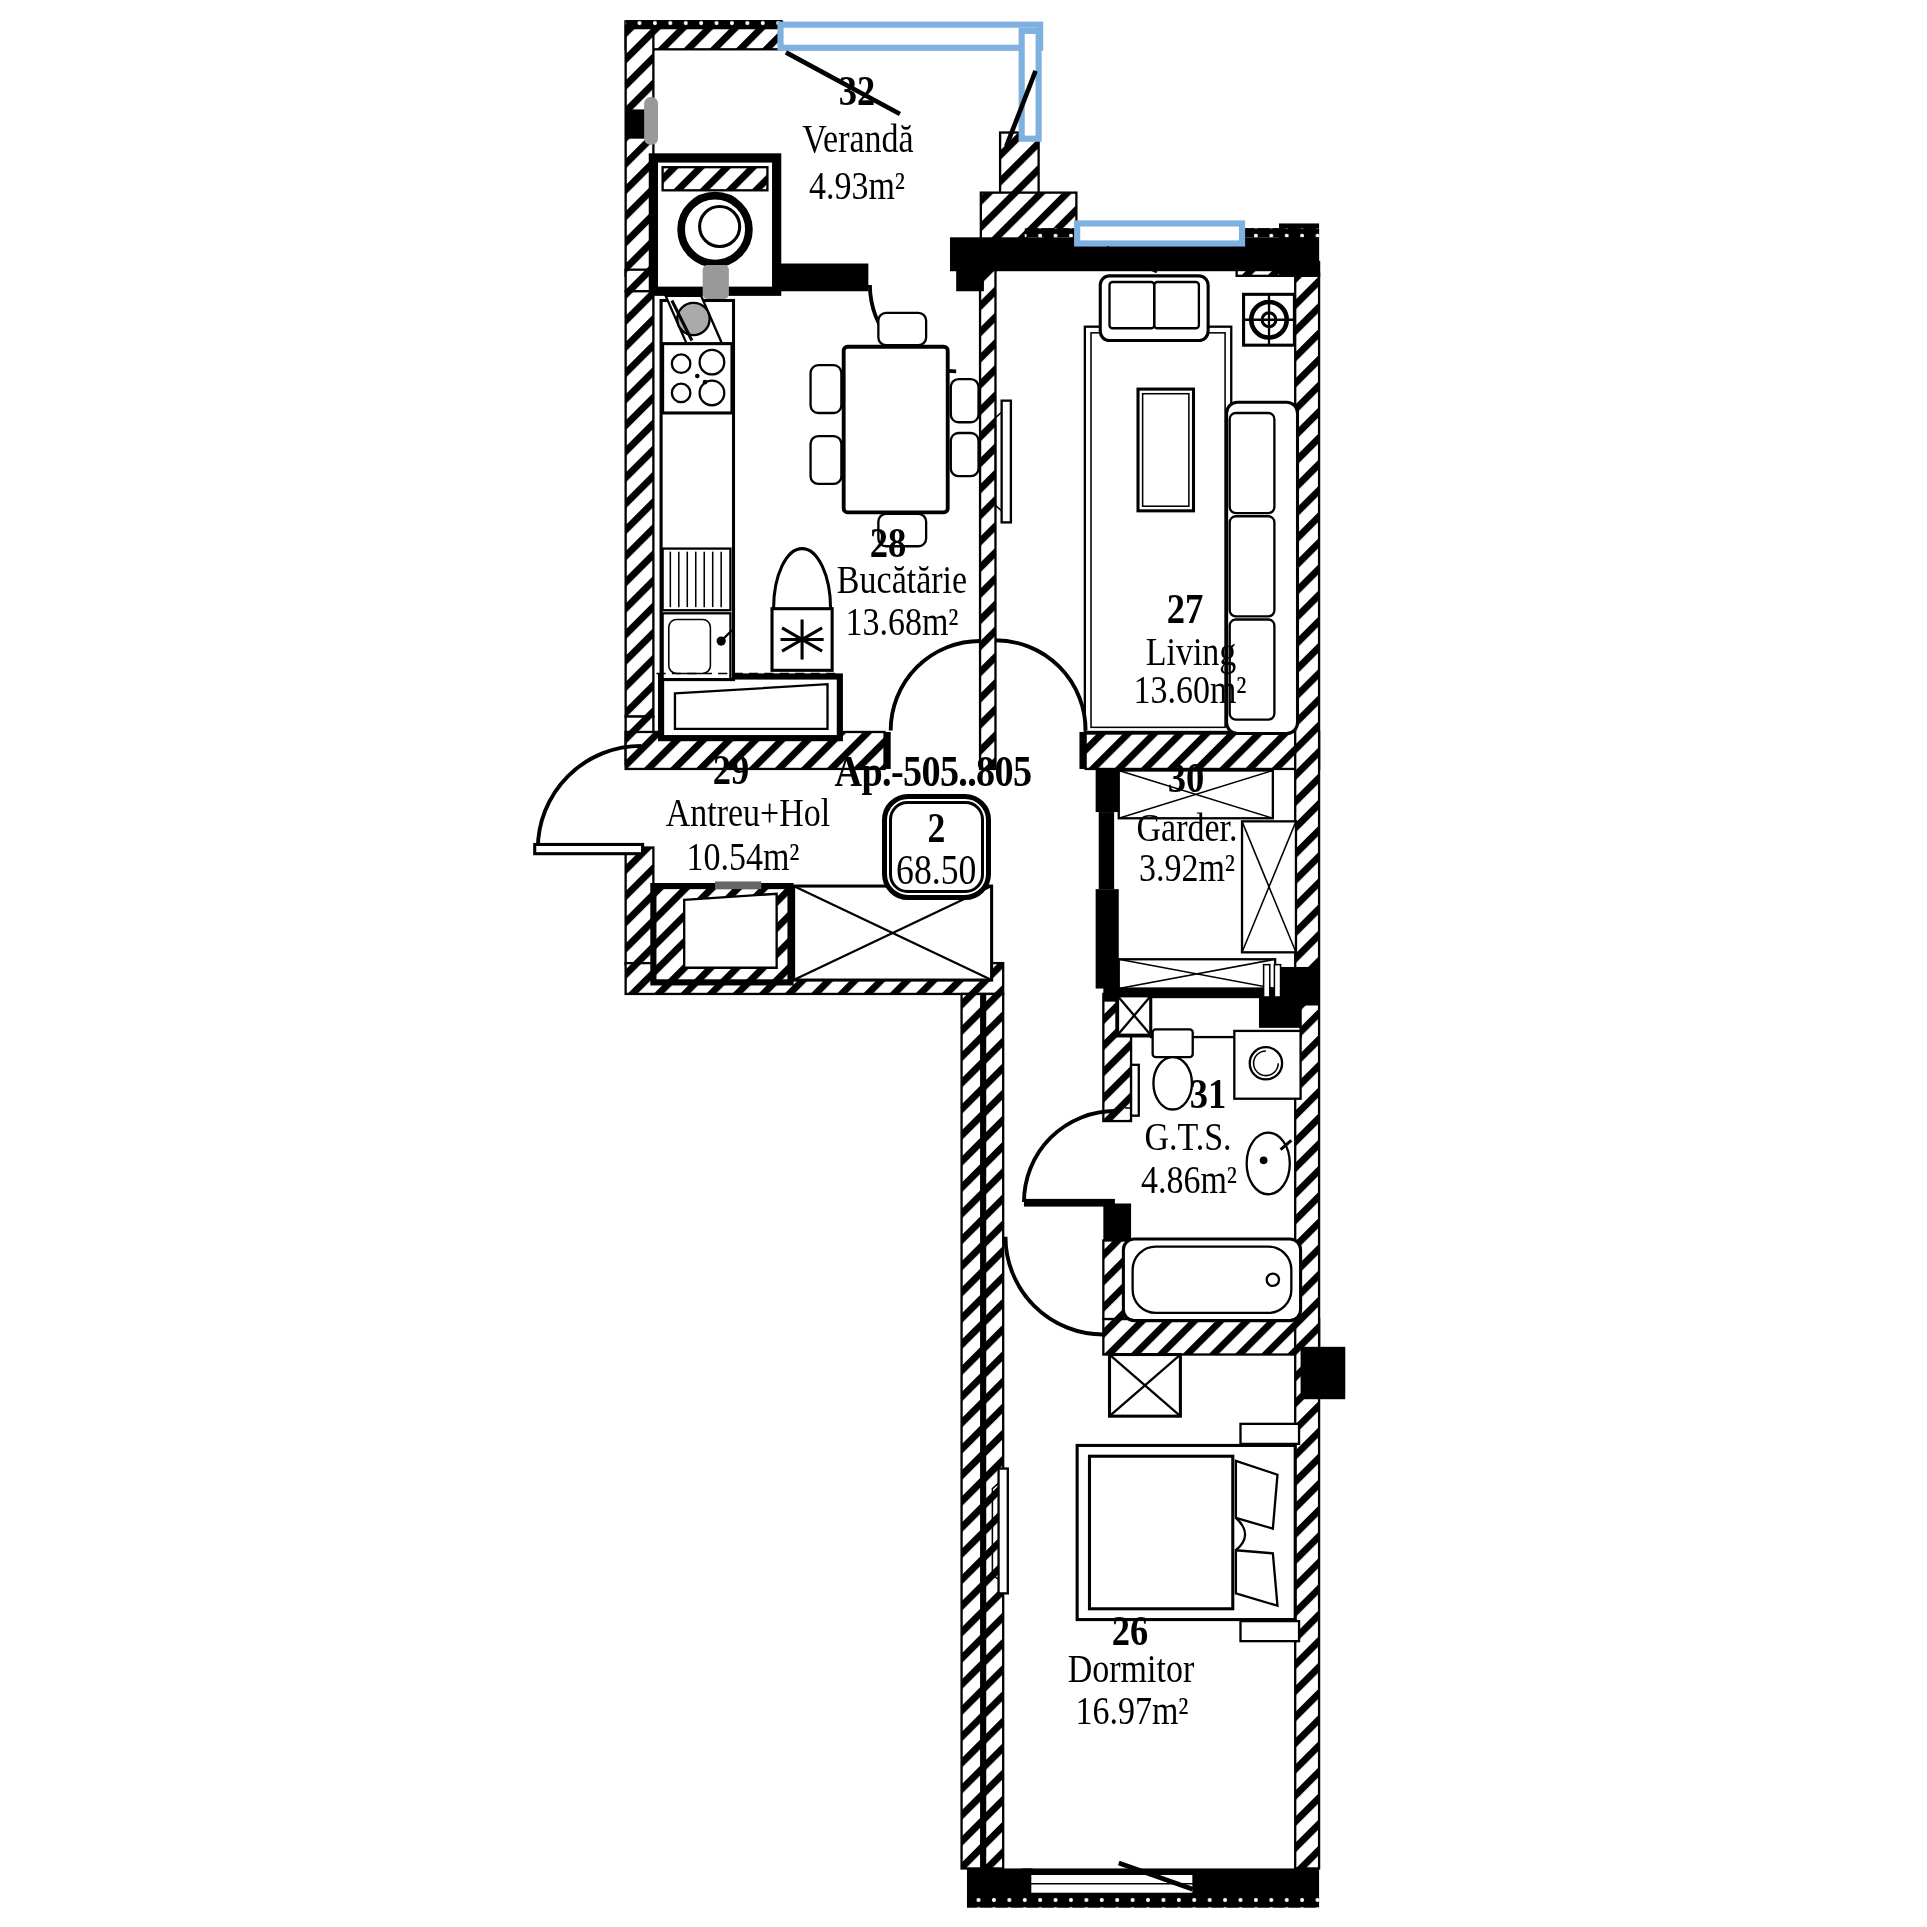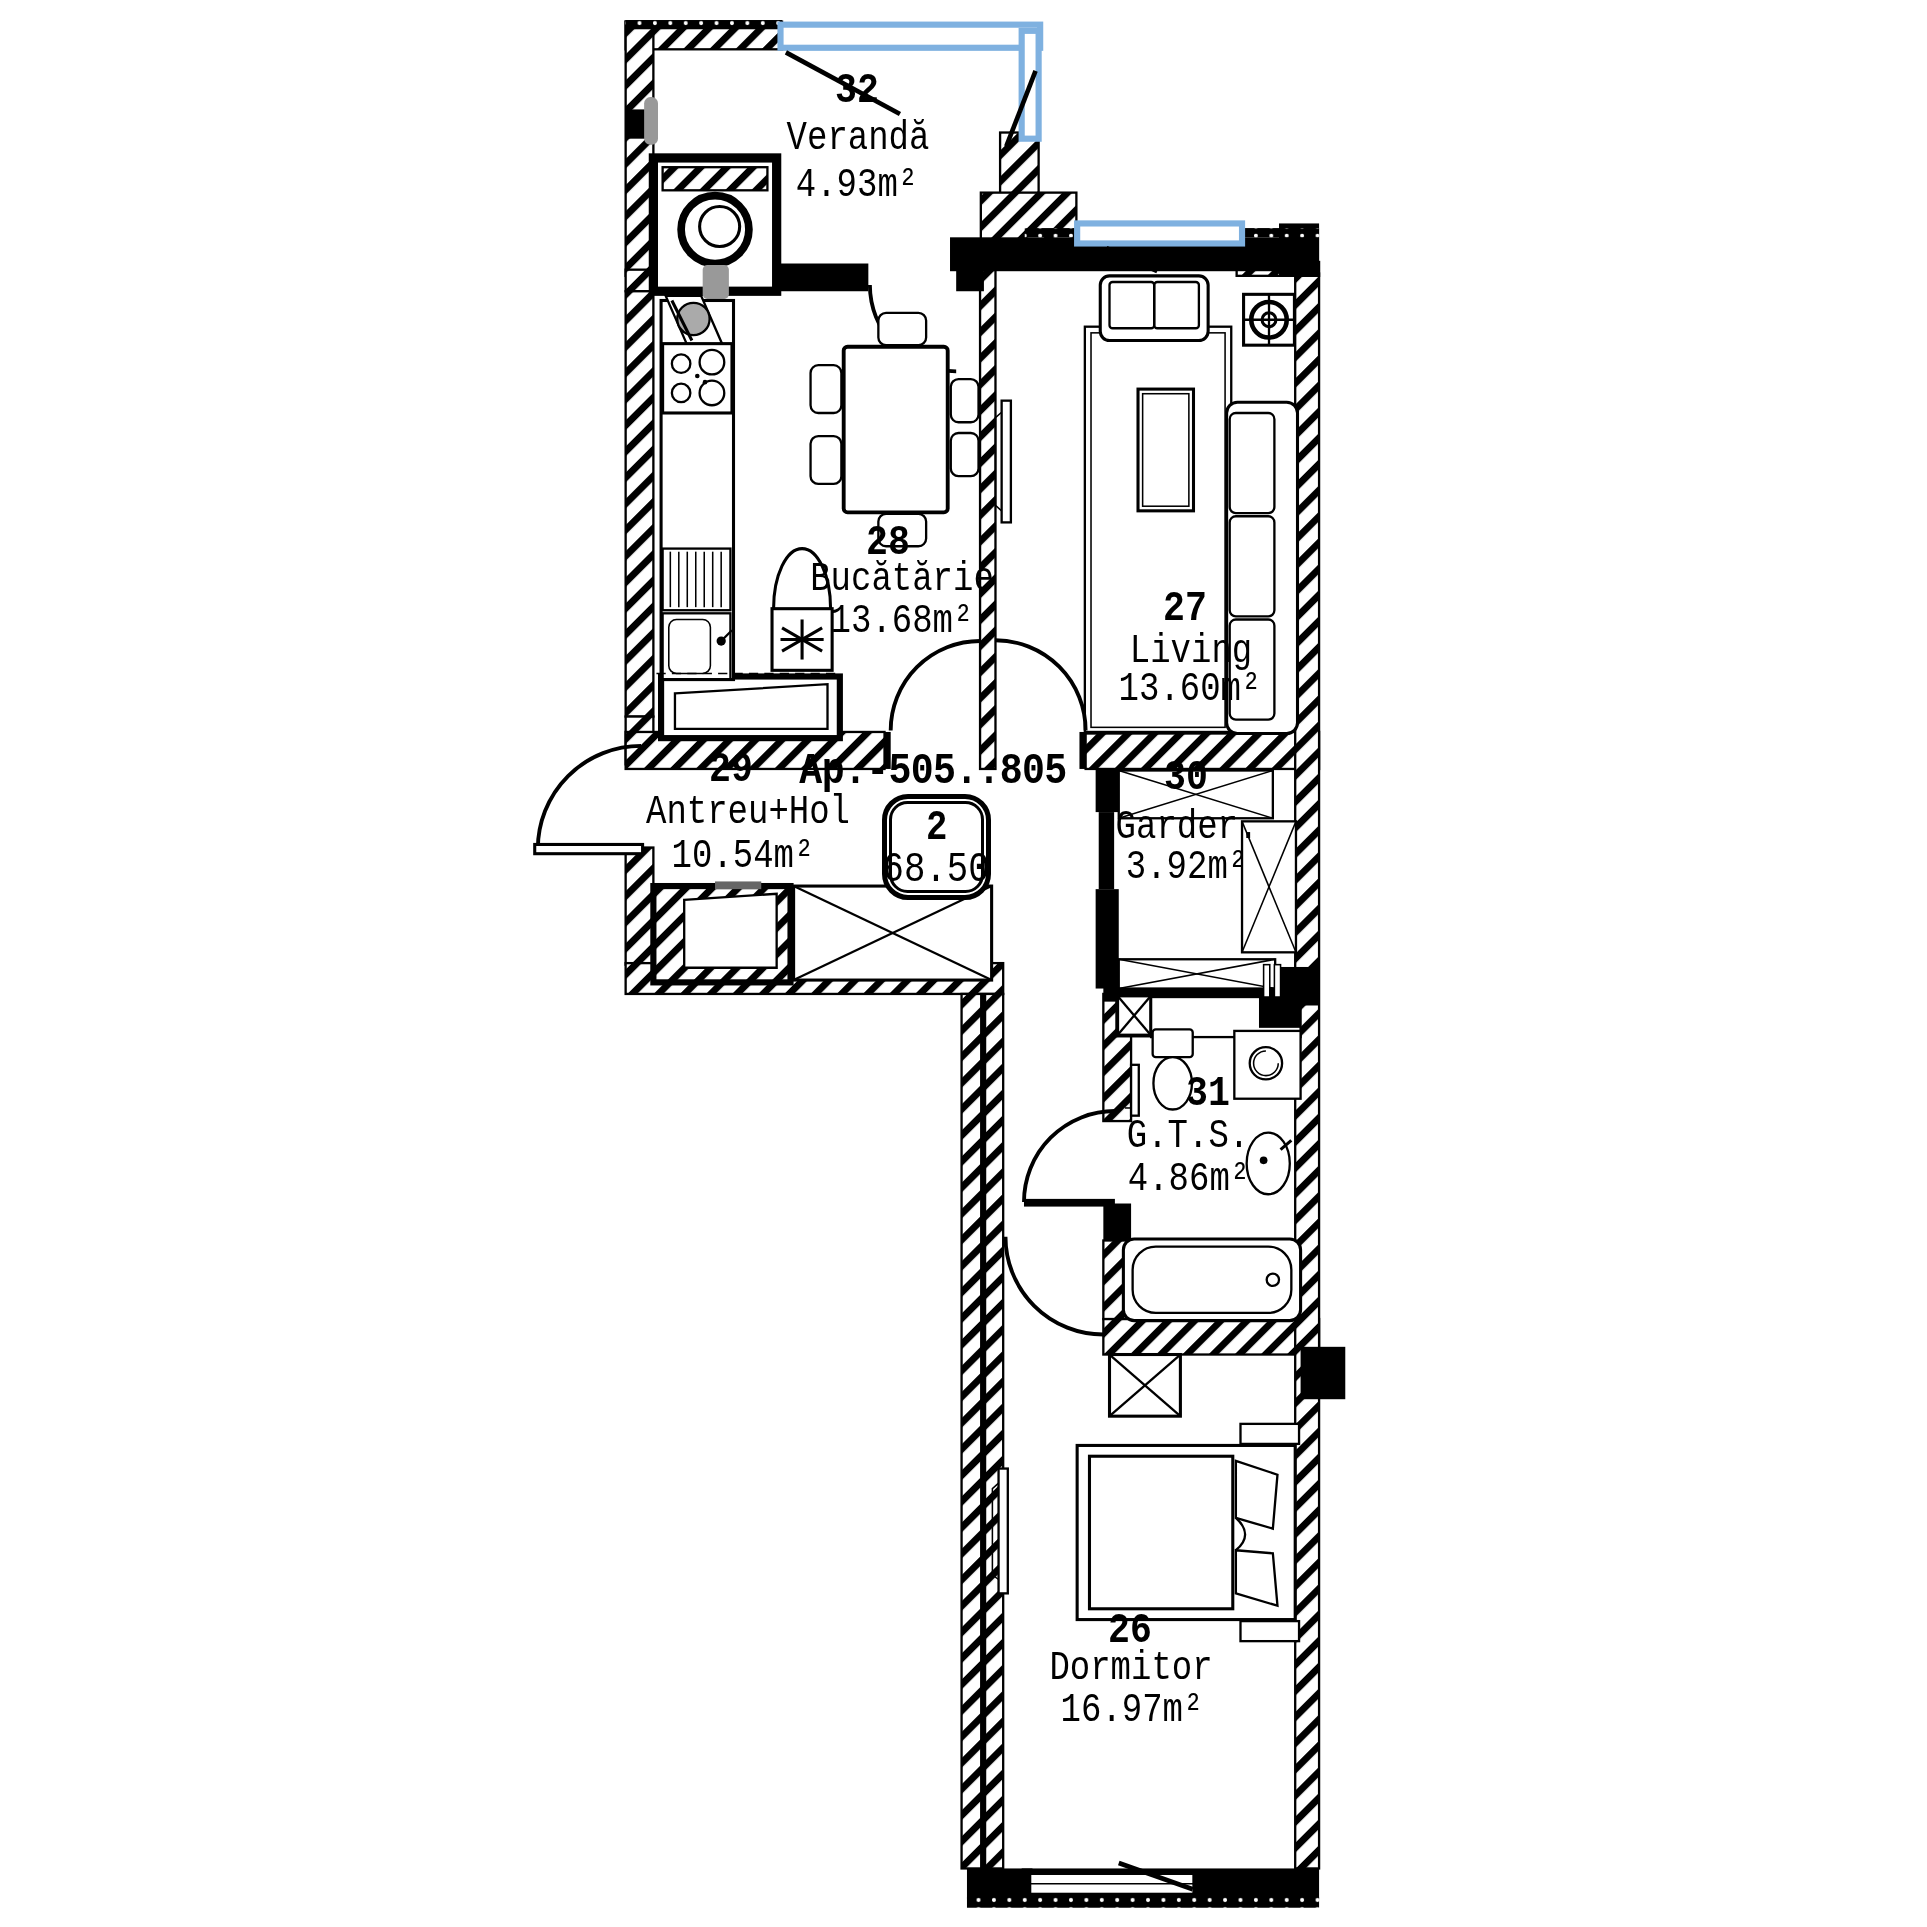--- a/index.html
+++ b/index.html
@@ -1,17 +1,17 @@
 <!DOCTYPE html>
 <html style="font-size:12.3px"><head>
 <meta charset="utf-8">
 <style>
   html,body{margin:0;padding:0;background:#fff;}
   .plan{position:relative;width:1927px;height:1927px;background:#fff;overflow:hidden;
-        font-family:Liberation Mono, monospace;color:#000;border-radius:6px;}
+        font-family:Liberation Serif, serif;color:#000;border-radius:6px;}
   .plan svg{position:absolute;left:0;top:0;}
   .lbl{position:absolute;transform:translate(-50%,-50%) scale(.85,1);white-space:nowrap;
        color:#000;line-height:1;}
   .num{font-weight:bold;font-size:43px;}
   .nm{font-size:40px;}
   .ar{font-size:40px;}
   .ap{font-weight:bold;font-size:45px;letter-spacing:-0.8px;}
   .badge{position:absolute;left:882px;top:794px;width:109px;height:106px;
          border:5.4px solid #000;border-radius:26px;box-sizing:border-box;background:#fff;}
   .badge-inner{position:absolute;inset:2.3px;border:3.9px solid #000;border-radius:18.5px;

